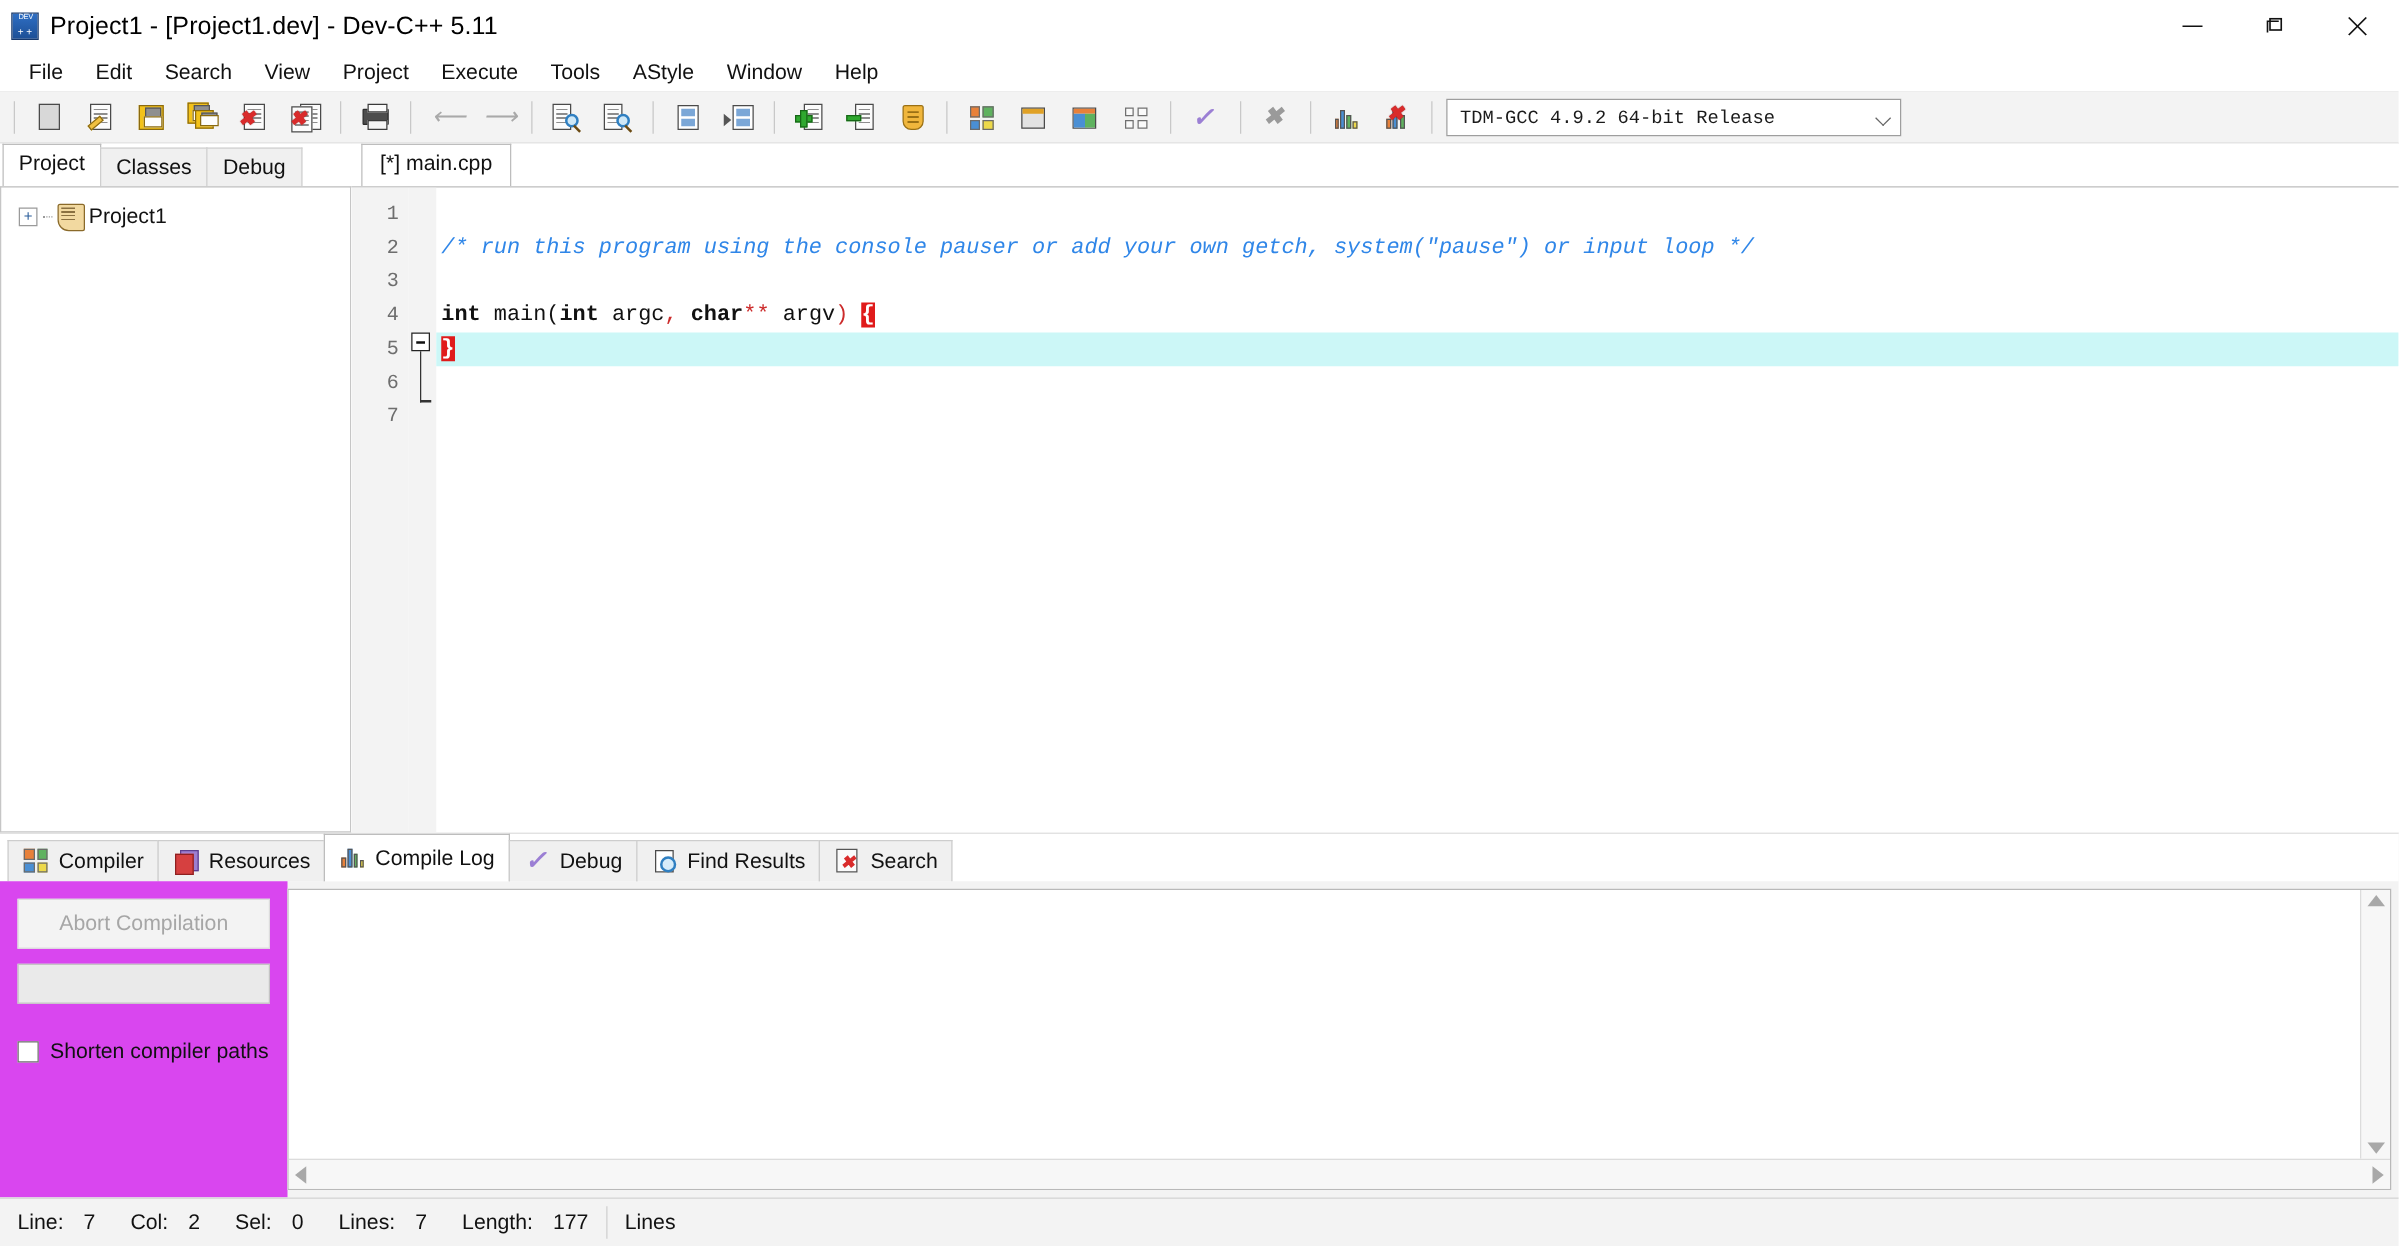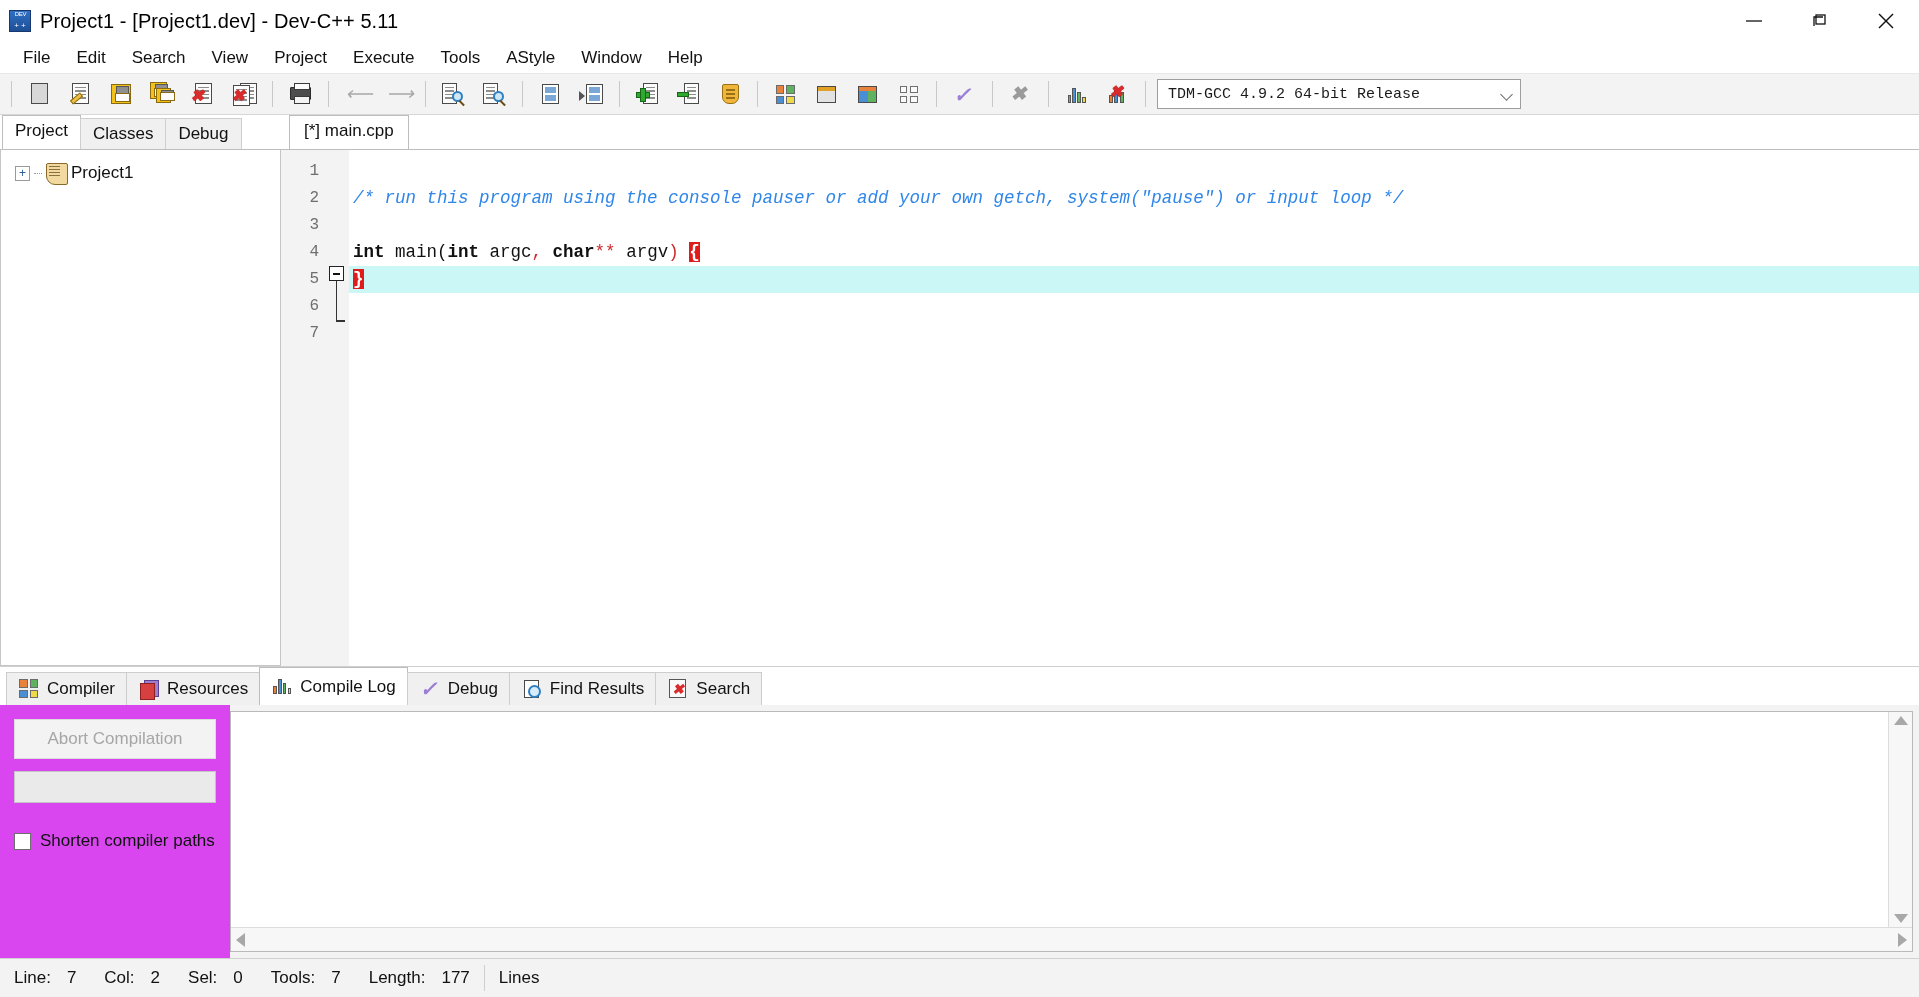--- a/index.html
+++ b/index.html
@@ -613,21 +613,21 @@
     </div>
     <div class="st-cell">
       <span class="st-k">Col:</span>
       <span class="st-v">2</span>
     </div>
     <div class="st-cell">
       <span class="st-k">Sel:</span>
       <span class="st-v">0</span>
     </div>
     <div class="st-cell">
-      <span class="st-k">Tools:</span>
+      <span class="st-k">Lines:</span>
       <span class="st-v">7</span>
     </div>
     <div class="st-cell">
       <span class="st-k">Length:</span>
       <span class="st-v">177</span>
     </div>
     <div class="st-sep"></div>
     <div class="st-cell">
       <span class="st-v">Lines</span>
     </div>

